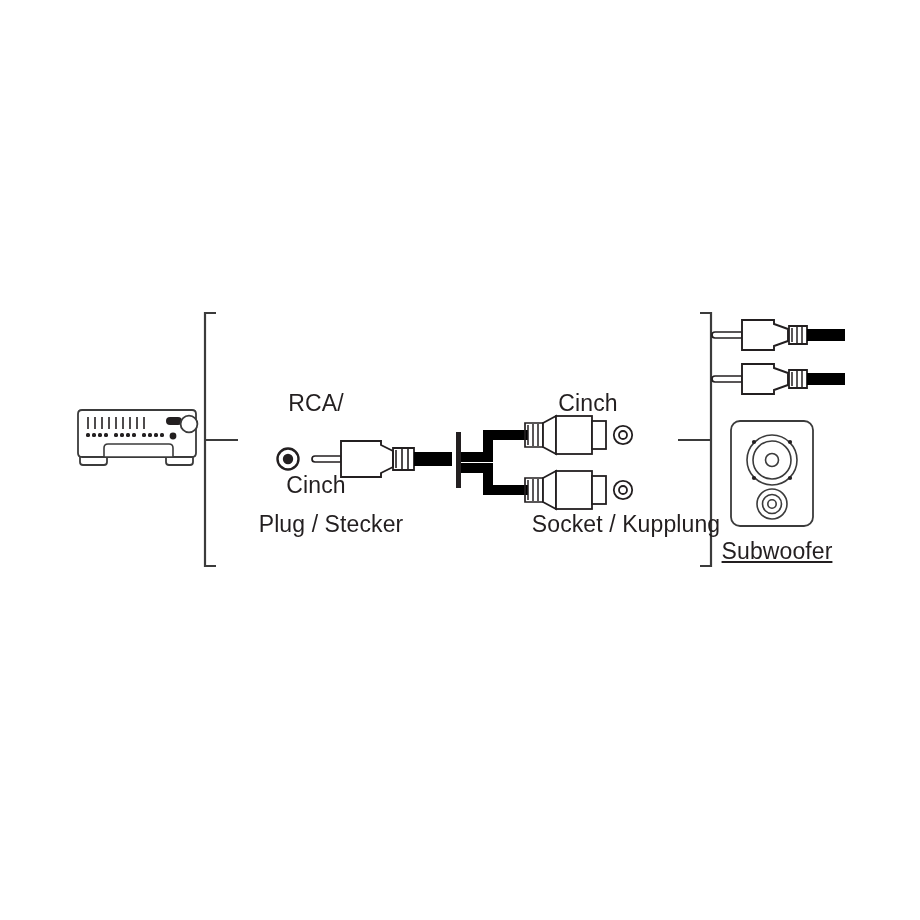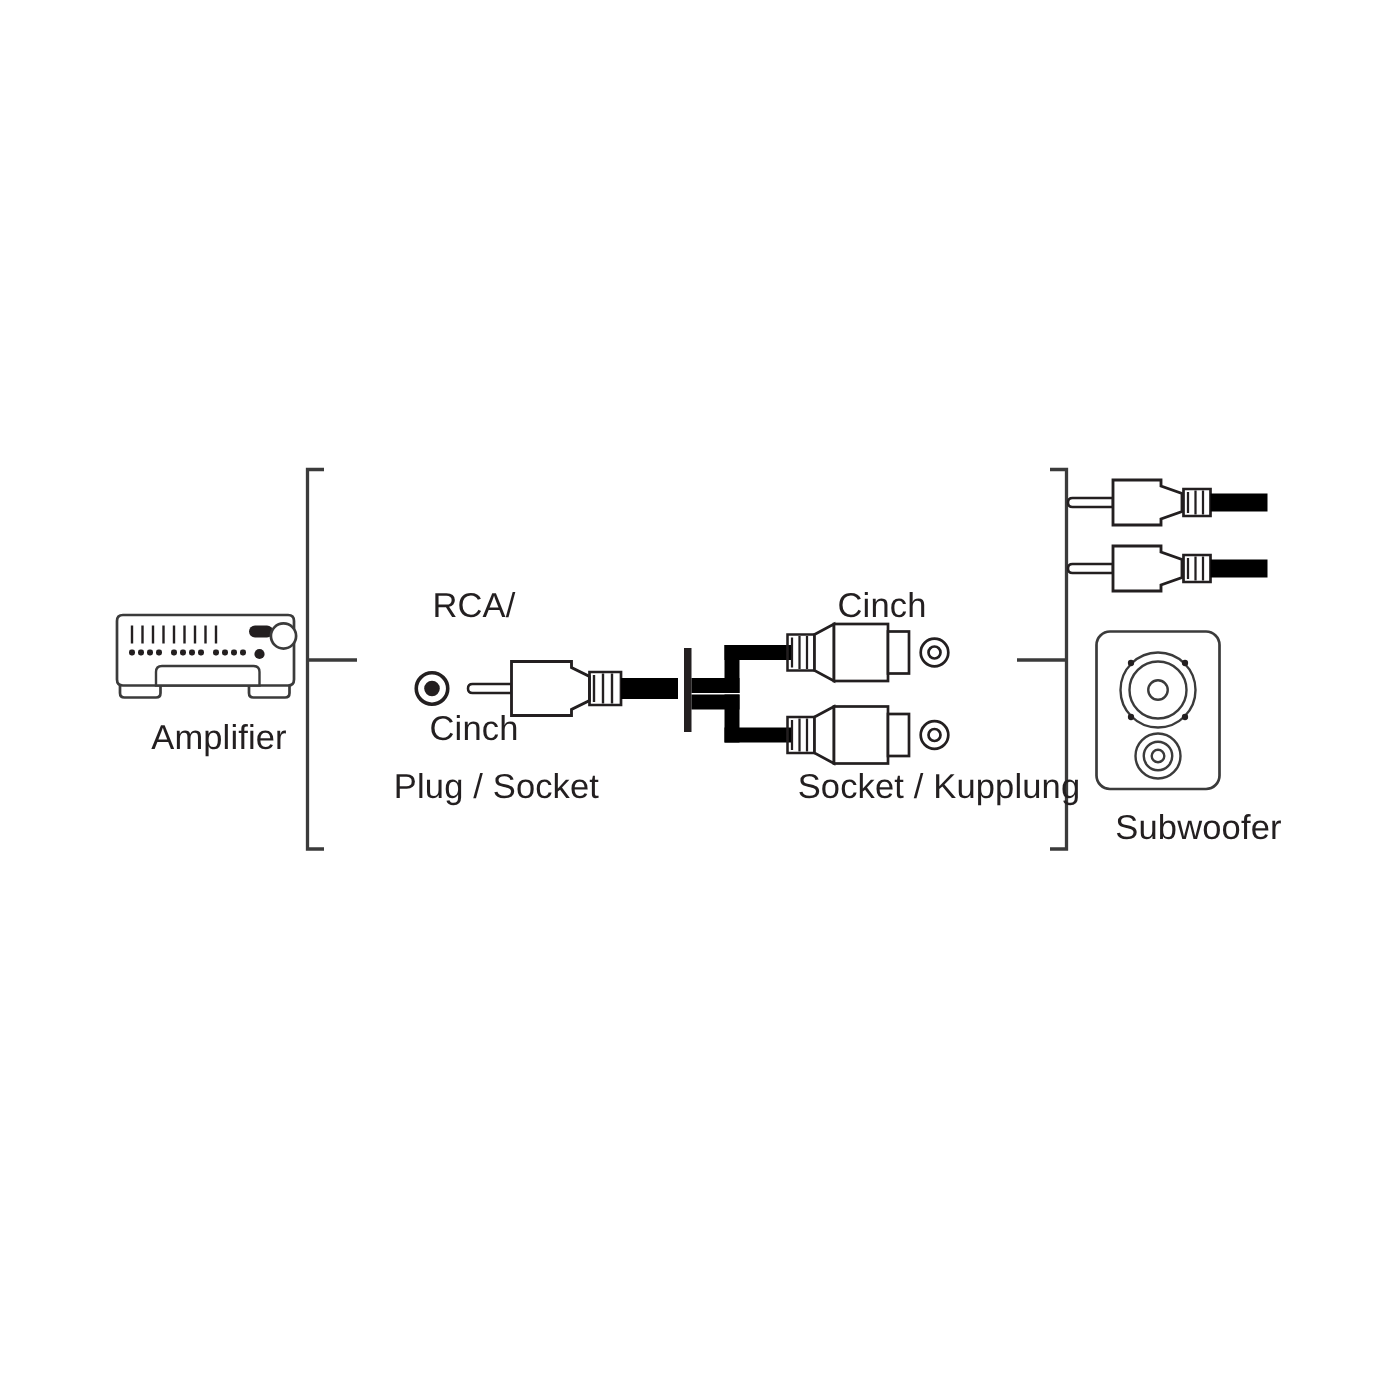--- a/index.html
+++ b/index.html
@@ -216,21 +216,20 @@
 
   <div class="lbl lbl-big center" style="left:246px; top:336px; width:140px;">
     <div>RCA/</div>
     <div>Cinch</div>
   </div>
 
   <div class="lbl lbl-big center" style="left:518px; top:336px; width:140px;">
     <div>Cinch</div>
   </div>
 
-  <div class="lbl lbl-big center" style="left:76px; top:478px; width:140px;">Amplifier</div>
-
-  <div class="lbl lbl-big center" style="left:246px; top:511px; width:170px;">Plug / Socket</div>
+
+  <div class="lbl lbl-big center" style="left:246px; top:511px; width:170px;">Plug / Stecker</div>
 
   <div class="lbl lbl-big center" style="left:531px; top:511px; width:190px;">Socket / Kupplung</div>
 
-  <div class="lbl lbl-big center" style="left:724px; top:538px; width:150px;">Subwoofer</div>
+  <div class="lbl lbl-big center" style="left:702px; top:538px; width:150px;text-decoration:underline;">Subwoofer</div>
 
 </div>
 
 </body></html>

